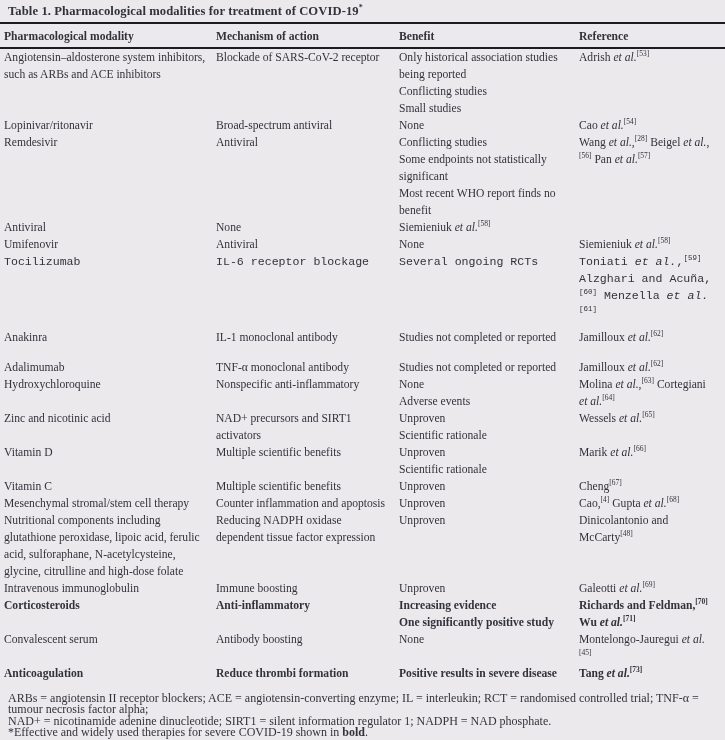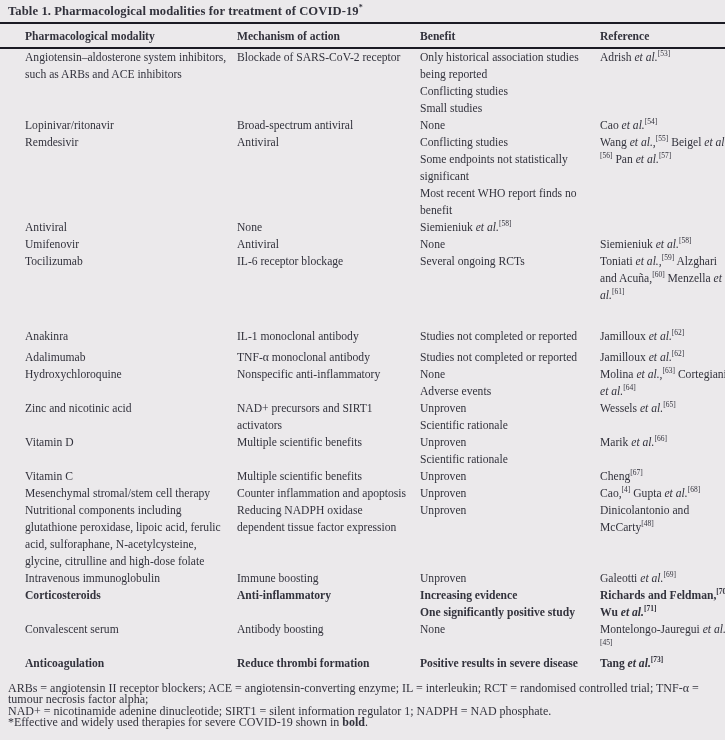--- a/index.html
+++ b/index.html
@@ -17,21 +17,21 @@
     font-weight: bold;
     padding: 4px 8px 3px 8px;
     letter-spacing: 0.1px;
   }
   .title sup { font-size: 8px; vertical-align: super; line-height: 0; }
   .rule-title { height: 2px; background: #1b1b24; }
   .rule-header { height: 1.5px; background: #1b1b24; }
   .grid {
     display: grid;
     grid-template-columns: 212px 183px 180px 134px;
-    padding: 0 25px;
+    padding: 0 4px;
     box-sizing: border-box;
     width: 725px;
   }
   .cell {
     font-size: 11.6px;
     line-height: 17px;
     padding-right: 9px;
   }
   .cell:last-child { padding-right: 0; }
   .header-row .cell {
@@ -91,50 +91,50 @@
   </div>
 
   <div class="grid row">
     <div class="cell">Remdesivir</div>
     <div class="cell">Antiviral</div>
     <div class="cell">
           <div>Conflicting studies</div>
           <div>Some endpoints not statistically significant</div>
           <div>Most recent WHO report finds no benefit</div>
         </div>
-    <div class="cell"><span>Wang </span><span style="font-style: italic;">et al.</span><span>,</span><sup>[55]</sup><span> Beigel </span><span style="font-style: italic;">et al.</span><span>,</span><sup>[56]</sup><span> Pan </span><span style="font-style: italic;">et al.</span><sup>[57]</sup></div>
+    <div class="cell"><span>Wang </span><span style="font-style: italic;">et al.</span><span>,</span><sup>[28]</sup><span> Beigel </span><span style="font-style: italic;">et al.</span><span>,</span><sup>[56]</sup><span> Pan </span><span style="font-style: italic;">et al.</span><sup>[57]</sup></div>
   </div>
 
   <div class="grid row">
     <div class="cell">Antiviral</div>
     <div class="cell">
           <div>None</div>
         </div>
     <div class="cell"><span>Siemieniuk </span><span style="font-style: italic;">et al.</span><sup>[58]</sup></div>
   </div>
 
   <div class="grid row">
     <div class="cell">Umifenovir</div>
     <div class="cell">Antiviral</div>
     <div class="cell">
           <div>None</div>
         </div>
     <div class="cell"><span>Siemieniuk </span><span style="font-style: italic;">et al.</span><sup>[58]</sup></div>
   </div>
 
-  <div class="grid row" style="margin-bottom: 24px;">
+  <div class="grid row" style="margin-bottom: 8px; font-family: Liberation Mono, monospace;">
     <div class="cell">Tocilizumab</div>
     <div class="cell">IL-6 receptor blockage</div>
     <div class="cell">
           <div>Several ongoing RCTs</div>
         </div>
     <div class="cell"><span>Toniati </span><span style="font-style: italic;">et al.</span><span>,</span><sup>[59]</sup><span> Alzghari and Acuña,</span><sup>[60]</sup><span> Menzella </span><span style="font-style: italic;">et al.</span><sup>[61]</sup></div>
   </div>
 
-  <div class="grid row" style="margin-bottom: 4px;">
+  <div class="grid row" style="margin-bottom: 13px;">
     <div class="cell">Anakinra</div>
     <div class="cell">IL-1 monoclonal antibody</div>
     <div class="cell">
           <div>Studies not completed or reported</div>
         </div>
     <div class="cell"><span>Jamilloux </span><span style="font-style: italic;">et al.</span><sup>[62]</sup></div>
   </div>
 
   <div class="grid row">
     <div class="cell">Adalimumab</div>

